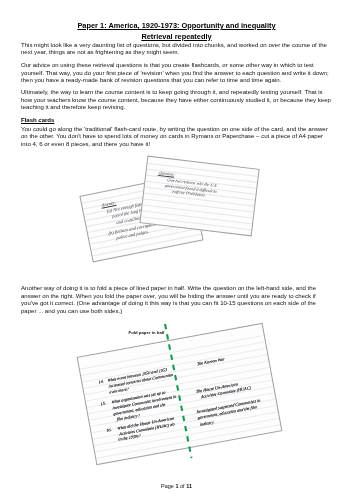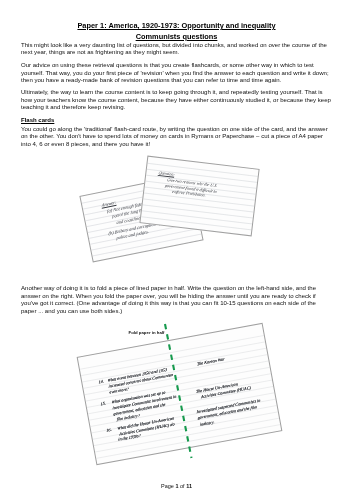--- a/index.html
+++ b/index.html
@@ -47,21 +47,21 @@
   .foldline{position:absolute;left:162px;top:323.5px;width:40px;height:140px;overflow:visible;}
   .foldlabel{position:absolute;left:128.6px;top:330.3px;font-size:4.3px;font-weight:bold;color:#111;}
 </style>
 </head>
 <body>
 
 <div class="page">
 
   <div class="title">
     <span>Paper 1: America, 1920-1973: Opportunity and inequality</span><br>
-    <span>Communists questions</span>
+    <span>Retrieval repeatedly</span>
   </div>
 
   <div class="body-text" style="top:41.9px">This might look like a very daunting list of questions, but divided into chunks, and worked on over the course of the next year, things are not as frightening as they might seem.</div>
   <div class="body-text" style="top:62.1px">Our advice on using these retrieval questions is that you create flashcards, or some other way in which to test yourself. That way, you do your first piece of 'revision' when you find the answer to each question and write it down; then you have a ready-made bank of revision questions that you can refer to time and time again.</div>
   <div class="body-text" style="top:89.1px">Ultimately, the way to learn the course content is to keep going through it, and repeatedly testing yourself. That is how your teachers know the course content, because they have either continuously studied it, or because they keep teaching it and therefore keep revising.</div>
 
   <div class="flashheading" style="top:116.7px"><span>Flash cards</span></div>
   <div class="body-text" style="top:125.6px">You could go along the 'traditional' flash-card route, by writing the question on one side of the card, and the answer on the other. You don't have to spend lots of money on cards in Rymans or Paperchase – cut a piece of A4 paper into 4, 6 or even 8 pieces, and there you have it!</div>
 
   <div class="photo-cards">

